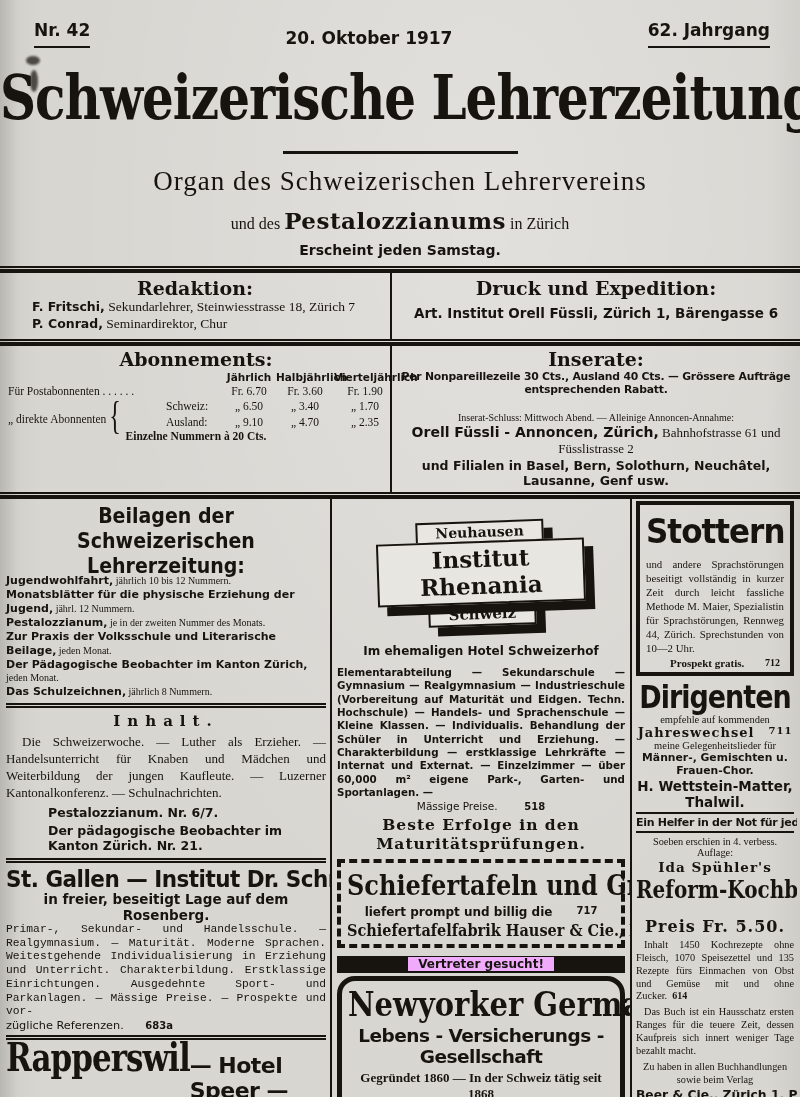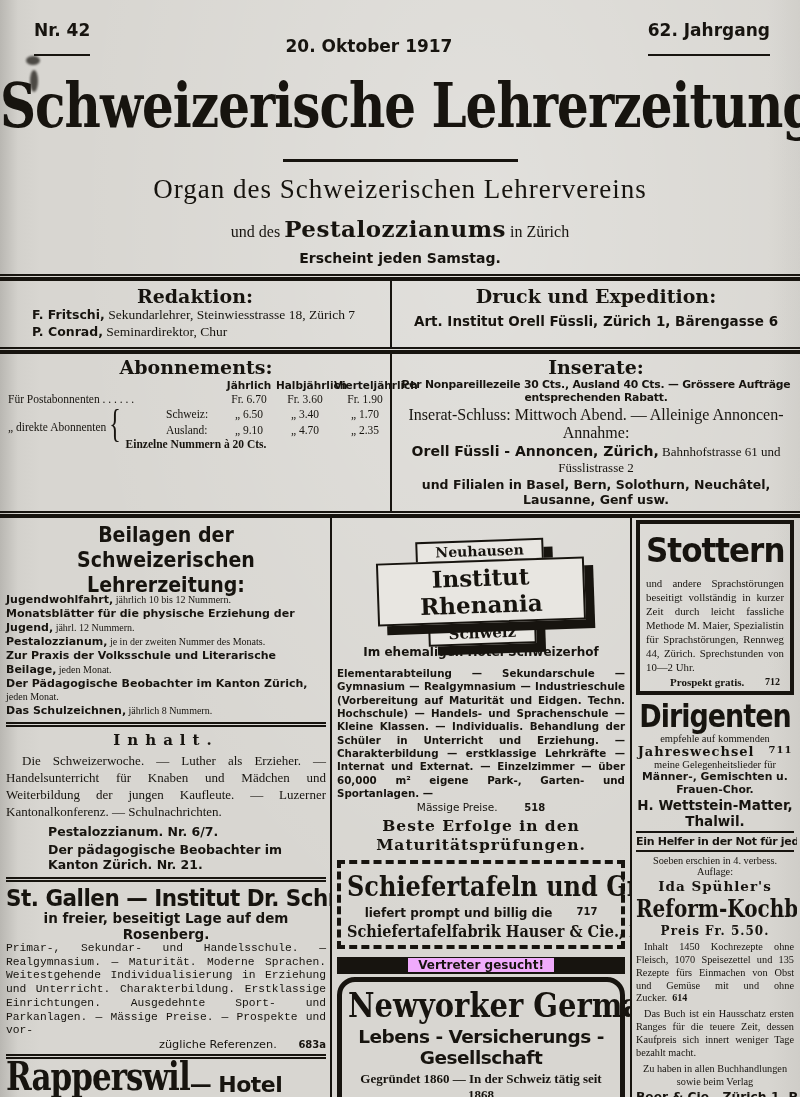--- a/index.html
+++ b/index.html
@@ -11,21 +11,21 @@
       radial-gradient(ellipse at 60% 20%, rgba(255,255,255,.25), rgba(0,0,0,0) 60%),
       linear-gradient(90deg, #b9b7b2 0, #d3d1cc 18px, #d8d6d1 40px, #d8d6d1 96%, #cfcdc8 100%),
       #d8d6d1;
     color:#17140f;
   }
   .smudge { position:absolute; background:#2a2722; border-radius:50%; filter:blur(1px); opacity:.8; }
 
   
   .topline { display:flex; justify-content:space-between; align-items:flex-end;
     padding:20px 30px 0 34px; font-family:"DejaVu Sans", sans-serif; font-weight:bold; font-size:17px; }
-  .topline .ul { border-bottom:2px solid #17140f; padding-bottom:14px; }
+  .topline .ul { border-bottom:2px solid #17140f; padding-bottom:6px; }
   .masthead { text-align:center; font-family:"DejaVu Serif", serif; font-weight:bold;
     font-size:50px; letter-spacing:-1px; white-space:nowrap; margin-top:14px;
     transform:scaleY(1.22); transform-origin:top; }
   .title-rule { width:235px; height:0; border-top:3px solid #17140f; margin:30px auto 0; }
   .sub1 { text-align:center; font-size:27px; letter-spacing:1px; margin-top:12px; }
   .sub2 { text-align:center; margin-top:10px; font-size:16px; }
   .sub2 .pesta { font-family:"DejaVu Serif", serif; font-weight:bold; font-size:23px; letter-spacing:.5px; }
   .freq { text-align:center; font-family:"DejaVu Sans", sans-serif; font-weight:bold; font-size:14px; margin-top:8px; }
 
   .rule-heavy { border-top:2px solid #17140f; border-bottom:4px solid #17140f; height:7px; }
@@ -46,21 +46,21 @@
   .row3 { display:flex; }
   .cell-abo { width:49%; border-right:2px solid #17140f; padding:2px 6px 4px 8px; }
   .cell-ins { width:51%; padding:2px 8px 4px; text-align:center; }
   .abo-grid { display:grid; grid-template-columns:158px 56px 54px 58px 62px; font-size:11.5px; line-height:1.35; }
   .abo-grid .hd { font-family:"DejaVu Sans", sans-serif; font-weight:bold; font-size:10.5px; text-align:center; }
   .abo-grid .lb { white-space:nowrap; }
   .abo-grid .vl { text-align:center; }
   .brace { font-size:24px; line-height:1; transform:scaleY(1.7); display:inline-block; }
   .abo-foot { text-align:center; font-size:11.5px; font-weight:bold; }
   .ins-l1 { font-family:"DejaVu Sans", sans-serif; font-weight:bold; font-size:10.8px; letter-spacing:-.2px; }
-  .ins-l2 { font-size:16px; margin-top:2px;text-align:center; }
+  .ins-l2 { font-size:10px; margin-top:16px;text-align:center; }
   .ins-l3 { font-size:13px; margin-top:1px; }
   .ins-l3 .b { font-family:"DejaVu Sans", sans-serif; font-weight:bold; font-size:14px; }
   .ins-l4 { font-family:"DejaVu Sans", sans-serif; font-weight:bold; font-size:12.5px; margin-top:1px; }
 
   
   .cols { display:flex; height:662px; }
   .col { overflow:hidden; }
   .col-left { width:330px; padding:0 4px 0 6px; }
   .col-mid { width:302px; border-left:2.5px solid #17140f; border-right:2.5px solid #17140f; padding:0 5px; }
   .col-right { width:165px; padding:2px 3px 0 4px; }
@@ -73,35 +73,35 @@
   .beilagen-list { margin-top:6px; }
   .bl-item { font-size:10px; line-height:1.28; }
   .bl-item .b { font-family:"DejaVu Sans", sans-serif; font-weight:bold; font-size:11px; }
   .inhalt-h { text-align:center; font-size:15px; letter-spacing:7px; margin-top:4px; }
   .inhalt-body { font-size:13px; text-align:justify; line-height:1.3; margin-top:4px; text-indent:16px; }
   .inhalt-sub { font-size:12.5px; padding-left:42px; margin-top:3px; }
   .schmidt-t { text-align:center; font-size:21.5px; letter-spacing:-.5px; white-space:nowrap; transform:scaleY(1.1); transform-origin:top; margin-top:2px; }
   .schmidt-s { text-align:center; font-size:13.5px; margin-top:1px; }
   .schmidt-b { font-size:11.3px; font-family:Liberation Mono, monospace; text-align:justify; line-height:1.22; margin-top:0; }
   .refnum { font-size:10px; font-weight:bold; }
-  .schmidt-last { text-align:right; font-size:11.3px; font-family:"DejaVu Sans", sans-serif; }
+  .schmidt-last { text-align:left; font-size:11.3px; font-family:"DejaVu Sans", sans-serif; }
   .speer-row { display:flex; align-items:baseline; justify-content:space-between; margin-top:4px; }
   .speer-t1 { font-size:31px; transform:scaleY(1.25); transform-origin:bottom; letter-spacing:-1px; }
   .speer-t2 { font-size:22px; letter-spacing:-.5px; }
   .speer-sub { display:flex; justify-content:center; gap:14px; font-size:14px; margin-top:2px; }
 
   
   .rhenania { padding-top:16px; }
   .logo { width:210px; margin:6px auto 0; transform:rotate(-2deg); text-align:center; }
   .logo .bx { background:#e8e6e1; border:2.5px solid #17140f; box-shadow:9px 9px 0 #17140f; margin:0 auto; }
   .logo .bx1 { width:128px; padding:1px 0; font-size:14px; position:relative; z-index:1; }
   .logo .bx2 { width:208px; padding:2px 0 3px; font-size:23px; margin-top:-2px; position:relative; z-index:2; }
   .logo .bx3 { width:108px; padding:1px 0; font-size:15px; margin-top:-2px; position:relative; z-index:1; }
   .logo-f { font-family:"DejaVu Serif", serif; font-weight:bold; }
-  .rh-loc { text-align:center; font-size:12px; }
+  .rh-loc { text-align:center; font-size:12px; margin-top:18px; }
   .rh-body { font-size:10.3px; font-family:"DejaVu Sans", sans-serif; font-weight:bold; text-align:justify; line-height:1.3; margin-top:8px; }
   .rh-mid { text-align:center; font-size:10.5px; font-family:"DejaVu Sans", sans-serif; }
   .rh-foot { text-align:center; font-size:15.5px; letter-spacing:1px; margin:3px 0 5px; }
   .box-schiefer { border:4px dashed #17140f; margin-top:6px; padding:4px 6px 6px; }
   .sch-t { text-align:center; font-size:24px; transform:scaleY(1.2); transform-origin:top; white-space:nowrap; }
   .sch-l1 { display:flex; justify-content:center; gap:24px; font-size:12px; margin-top:9px; }
   .sch-l2 { text-align:center; font-size:14.5px; transform:scaleY(1.15); margin-top:2px; white-space:nowrap; }
   .vertreter { display:flex; justify-content:center; background:#17140f; height:17px; align-items:center; margin-top:8px; }
   .vertreter .lab { background:#f0abfc; border:1px solid #17140f; font-size:12px; padding:0 10px; line-height:1.2; }
   .box-germania { border:5px solid #17140f; border-radius:18px; margin-top:3px; padding:4px 6px 0; text-align:center; }
@@ -120,21 +120,21 @@
   .dir-l1 { font-size:10.5px; margin-top:4px; }
   .dir-l2 { display:flex; justify-content:center; gap:14px; font-size:13px; letter-spacing:1px; }
   .dir-l3 { font-size:10.5px; }
   .dir-l4 { font-size:10.8px; }
   .dir-l5 { font-size:13.5px; margin-top:1px; }
   .koch { text-align:center; padding-top:2px; }
   .koch-h { font-size:11px; letter-spacing:-.3px; white-space:nowrap; border-bottom:2px solid #17140f; border-top:2px solid #17140f; padding:2px 0; }
   .koch-l1 { font-size:10.3px; margin-top:3px; }
   .koch-a { font-size:13.5px; letter-spacing:1px; margin-top:1px; }
   .koch-t { font-size:20px; transform:scaleY(1.2); transform-origin:top; white-space:nowrap; }
-  .koch-p { font-size:12px; letter-spacing:1px; margin-top:6px; }
+  .koch-p { font-size:16px; letter-spacing:1px; margin-top:18px; }
   .koch-b { font-size:10.3px; text-align:justify; line-height:1.25; margin-top:3px; text-indent:8px; }
   .koch-b2 { font-size:10.3px; text-align:center; line-height:1.25; margin-top:3px; }
   .koch-pub { font-size:12.3px; white-space:nowrap; margin:2px 0 3px; }
   .naehr { font-size:10.3px; text-align:justify; line-height:1.28; padding:3px 0 4px; }
 </style>
 </head>
 <body>
 
 <div class="page">
   <div class="smudge" style="left:26px; top:56px; width:14px; height:9px;"></div>

